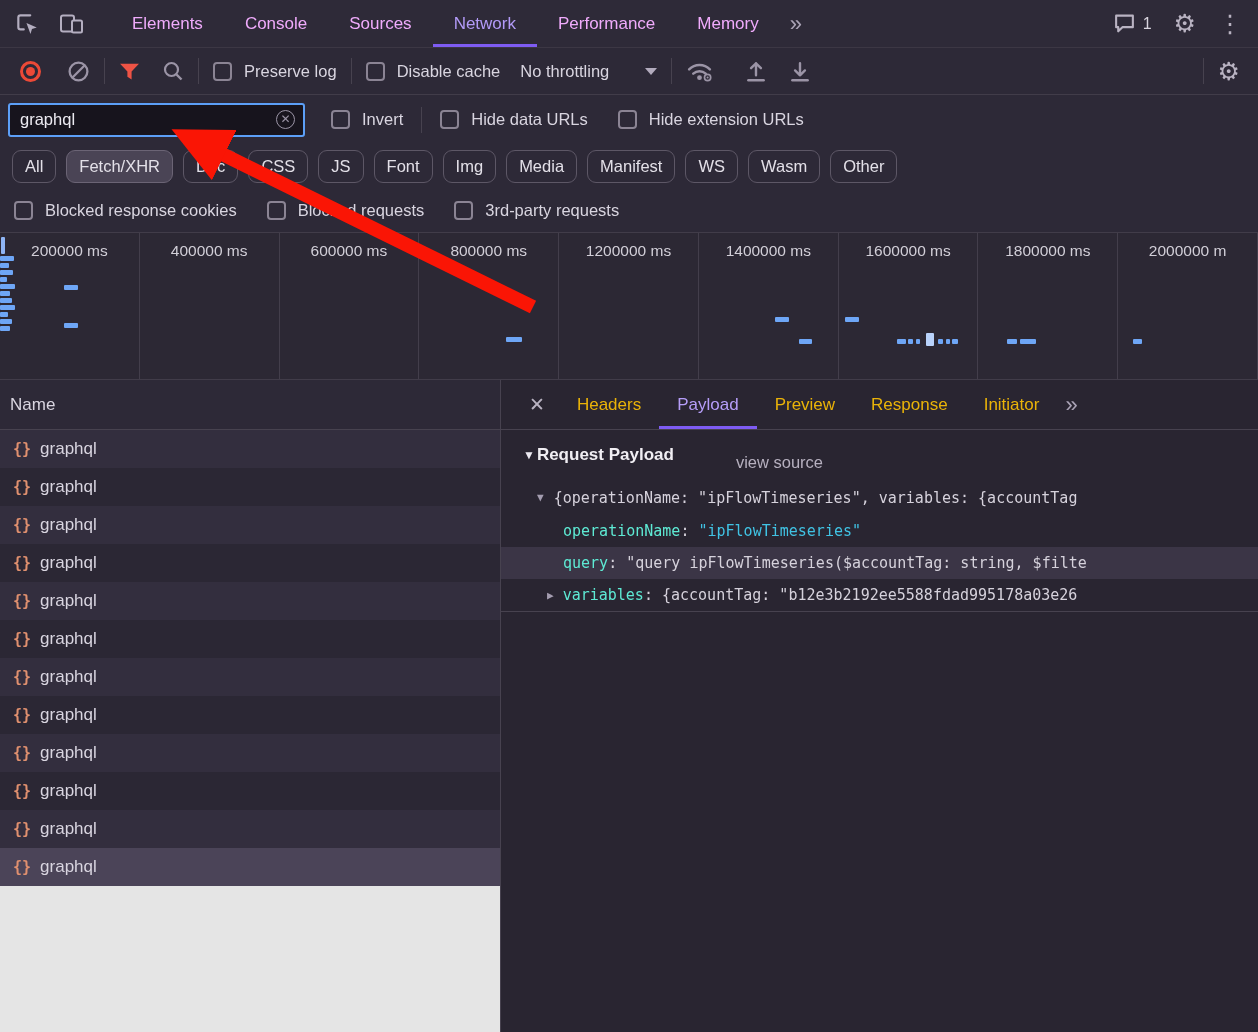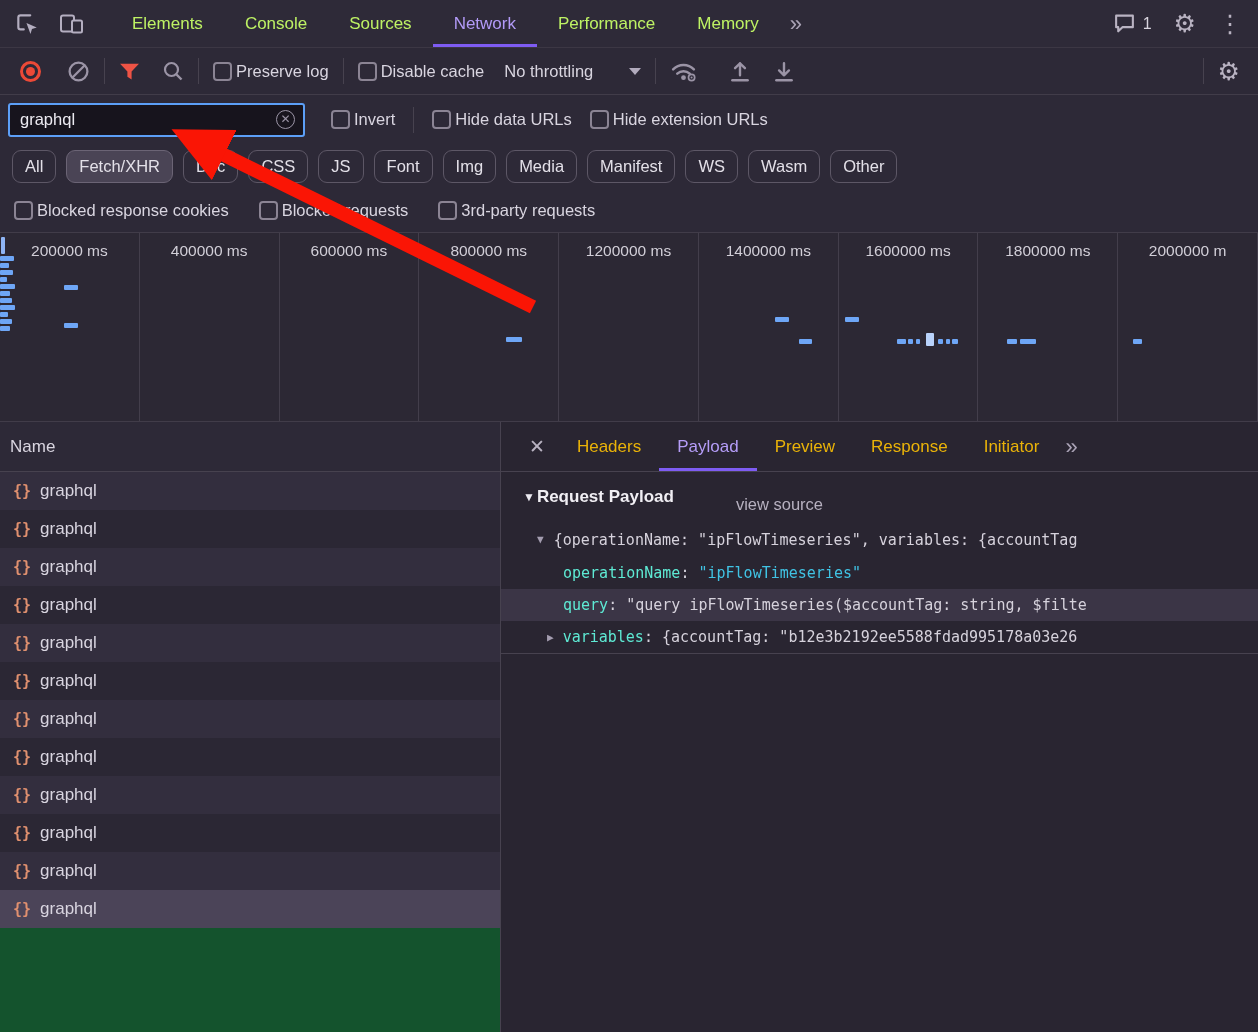--- a/index.html
+++ b/index.html
@@ -8,34 +8,34 @@
     background:#2d2937; color:#d9d5e0;
     font-family:"Liberation Sans", sans-serif;
     overflow:hidden; position:relative;
   }
 
   
   .tabbar { height:48px; display:flex; align-items:center; background:#2e2a38; border-bottom:1px solid #3c3744; }
   .tabbar-icons { display:flex; align-items:center; margin-left:14px; gap:18px; }
   .icon-btn { display:inline-flex; align-items:center; justify-content:center; cursor:pointer; color:#aaa3b6; }
   .tabs { display:flex; height:100%; margin-left:26px; }
-  .tab { display:flex; align-items:center; padding:0 21px; font-size:17px; color:#bef264; cursor:pointer; }
+  .tab { display:flex; align-items:center; padding:0 21px; font-size:17px; color:#f0abfc; cursor:pointer; }
   .tab.active { color:#b29af7; box-shadow: inset 0 -3px 0 #7e5cf3; }
   .more-tabs { font-size:22px; color:#aaa3b6; margin-left:10px; cursor:pointer; letter-spacing:-2px; }
   .tabbar-right { margin-left:auto; display:flex; align-items:center; gap:22px; margin-right:16px; }
   .issues { display:flex; align-items:center; gap:7px; font-size:16px; color:#d8d4de; cursor:pointer; }
   .gear-glyph { font-size:25px; line-height:1; color:#b9b3c2; }
   .dots-glyph { font-size:24px; color:#b9b3c2; }
 
   
   .net-toolbar { height:47px; display:flex; align-items:center; border-bottom:1px solid #413c49; gap:14px; padding-left:20px; }
   .vdiv { width:1px; height:26px; background:#47424f; flex:0 0 1px; }
   .rec-btn { width:21px; height:21px; border-radius:50%; border:3px solid #ec4937; display:flex; align-items:center; justify-content:center; cursor:pointer; }
   .rec-btn::after { content:""; width:9px; height:9px; border-radius:50%; background:#ec4937; }
-  .cb-item { display:flex; align-items:center; gap:4px; font-size:16.5px; cursor:pointer; white-space:nowrap; }
+  .cb-item { display:flex; align-items:center; gap:12px; font-size:16.5px; cursor:pointer; white-space:nowrap; }
   .cbox { width:19px; height:19px; border:2px solid #8b8494; border-radius:4px; background:transparent; flex:0 0 19px; }
   .throttle { display:flex; align-items:center; gap:10px; font-size:16.5px; cursor:pointer; margin-left:6px; }
   .caret-down { width:0; height:0; border-left:6px solid transparent; border-right:6px solid transparent; border-top:7px solid #b2abbd; }
   .spacer { flex:1; }
   .mr { margin-right:10px; }
 
   
   .filter-row { height:49px; display:flex; align-items:center; padding-left:8px; gap:18px; }
   .filter-box { width:297px; height:34px; background:#17141d; border:2px solid #5c9ff7; border-radius:3px; display:flex; align-items:center; padding:0 8px 0 10px; }
   .filter-box input { flex:1; background:transparent; border:none; outline:none; color:#eceaf1; font-size:16.5px; font-family:"Liberation Sans",sans-serif; }
@@ -43,32 +43,32 @@
 
   
   .chips-row { height:45px; display:flex; align-items:center; padding-left:12px; gap:10px; }
   .chip { height:33px; display:flex; align-items:center; padding:0 12px; border:1px solid #5d5766; border-radius:9px; font-size:16.5px; color:#e3e0e8; cursor:pointer; white-space:nowrap; }
   .chip.active { background:#4a4455; border-color:#6b6475; }
 
   
   .opts-row { height:43px; display:flex; align-items:center; padding-left:14px; gap:30px; }
 
   
-  .timeline { height:190px; position:relative; background:#2c2834; border-top:1px solid #413c49; border-bottom:1px solid #413c49; overflow:hidden; }
+  .timeline { height:148px; position:relative; background:#2c2834; border-top:1px solid #413c49; border-bottom:1px solid #413c49; overflow:hidden; }
   .tl-grid { display:flex; height:100%; }
   .tl-seg { flex:1; border-right:1px solid #433e4b; display:flex; justify-content:center; }
   .tl-label { margin-top:9px; font-size:15.5px; color:#d2cfd8; white-space:nowrap; }
   .tl-bars { position:absolute; inset:0; }
   .tl-bar { position:absolute; background:#6ea6f6; border-radius:1px; }
   .tl-bar.bright { background:#b9d2fa; }
   .tl-handle { position:absolute; left:1px; top:4px; width:4px; height:17px; background:#8fb5f5; border-radius:1px; }
 
   
   .main { display:flex; height:652px; }
-  .left-panel { width:501px; flex:0 0 501px; border-right:1px solid #47424f; background:#14532d; display:flex; flex-direction:column; }
+  .left-panel { width:501px; flex:0 0 501px; border-right:1px solid #47424f; background:#e5e5e5; display:flex; flex-direction:column; }
   .name-header { height:50px; display:flex; align-items:center; padding-left:10px; font-size:17px; border-bottom:1px solid #47424f; background:#2d2937; }
   .req-rows { display:flex; flex-direction:column; }
   .req-row { height:38px; display:flex; align-items:center; gap:9px; padding-left:13px; font-size:17px; cursor:pointer; white-space:nowrap; }
   .req-row:nth-child(odd) { background:#332e3e; }
   .req-row:nth-child(even) { background:#2b2734; }
   .req-row.selected { background:#4b4458; }
   .braces-icon { font-family:"DejaVu Sans Mono",monospace; font-size:15px; font-weight:bold; color:#e0906f; }
 
   .right-panel { flex:1; background:#292531; display:flex; flex-direction:column; overflow:hidden; }
   .detail-tabs { height:50px; display:flex; align-items:center; border-bottom:1px solid #47424f; padding-left:14px; }
@@ -204,21 +204,21 @@
     </span>
     <label class="cb-item" style="margin-left:8px">
       <span class="cbox"></span>
       <span>Invert</span>
     </label>
     <span class="vdiv"></span>
     <label class="cb-item">
       <span class="cbox"></span>
       <span>Hide data URLs</span>
     </label>
-    <label class="cb-item" style="">
+    <label class="cb-item" style="margin-left:12px">
       <span class="cbox"></span>
       <span>Hide extension URLs</span>
     </label>
   </div>
 
   <div class="chips-row" id="chips">
       <span class="chip">All</span>
       <span class="chip active">Fetch/XHR</span>
       <span class="chip">Doc</span>
       <span class="chip">CSS</span>

